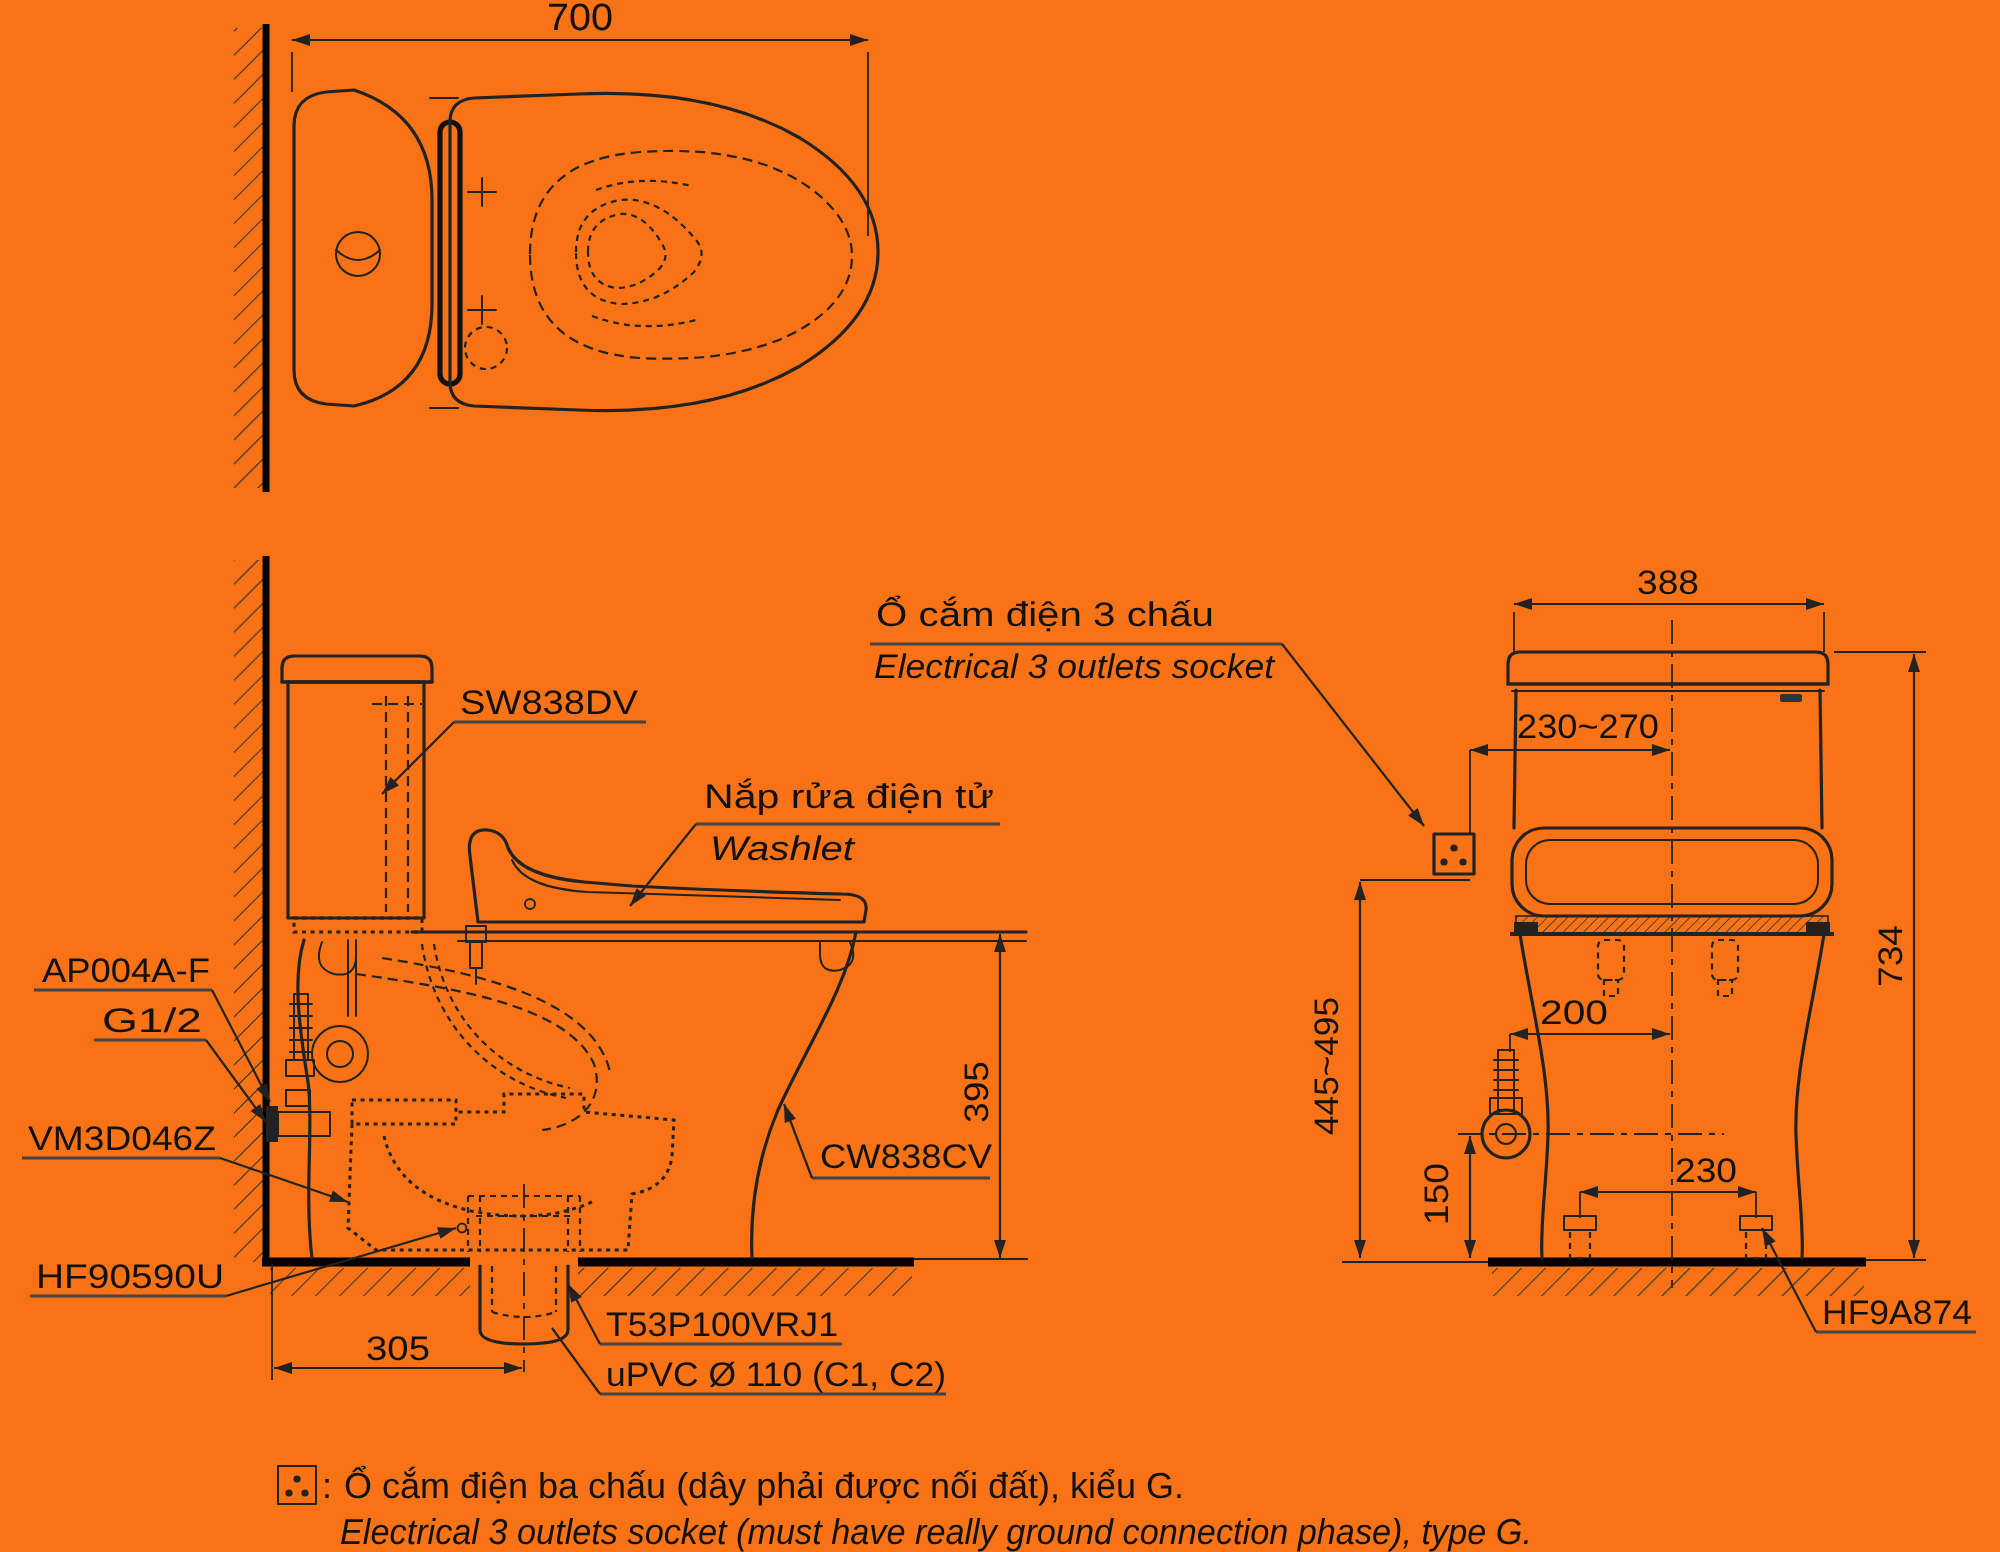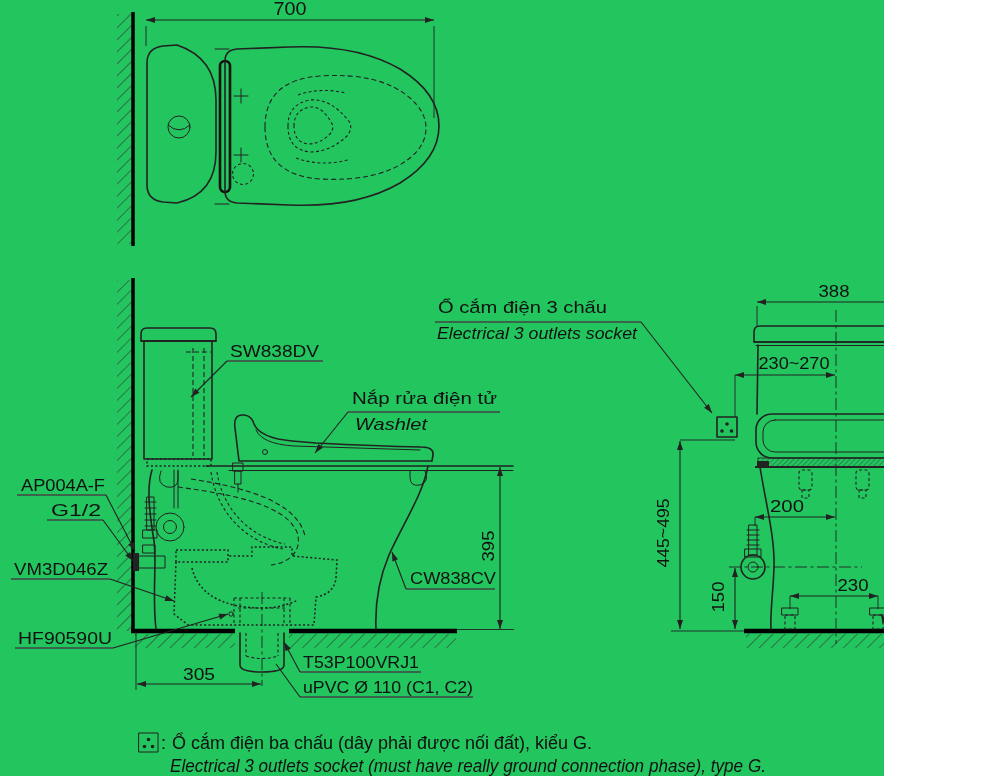--- a/index.html
+++ b/index.html
@@ -1,16 +1,16 @@
 <!DOCTYPE html>
 <html><head>
 <meta charset="utf-8">
 <style>
   html,body { margin:0; padding:0; background:#ffffff; }
-  .page { width:884px; height:776px; background:#22c55e; position:relative; overflow:hidden; }
+  .page { width:1000px; height:776px; background:#f97316; position:relative; overflow:hidden; }
   svg { display:block; }
   .ln   { fill:none; stroke:#222; stroke-width:1.6; stroke-linejoin:round; stroke-linecap:round; }
   .thin { fill:none; stroke:#222; stroke-width:1;   stroke-linejoin:round; stroke-linecap:round; }
   .dsh  { fill:none; stroke:#222; stroke-width:1.1; stroke-dasharray:5 3; }
   .dsh2 { fill:none; stroke:#222; stroke-width:1.1; stroke-dasharray:3 2.5; }
   .dot  { fill:none; stroke:#222; stroke-width:1.5; stroke-dasharray:2 2.3; }
   .cl   { fill:none; stroke:#222; stroke-width:0.9; stroke-dasharray:12 3.5 3 3.5; }
   .dim  { fill:none; stroke:#222; stroke-width:1.1; }
   .ext  { fill:none; stroke:#222; stroke-width:0.9; }
   .ldr  { fill:none; stroke:#222; stroke-width:1.1; }

